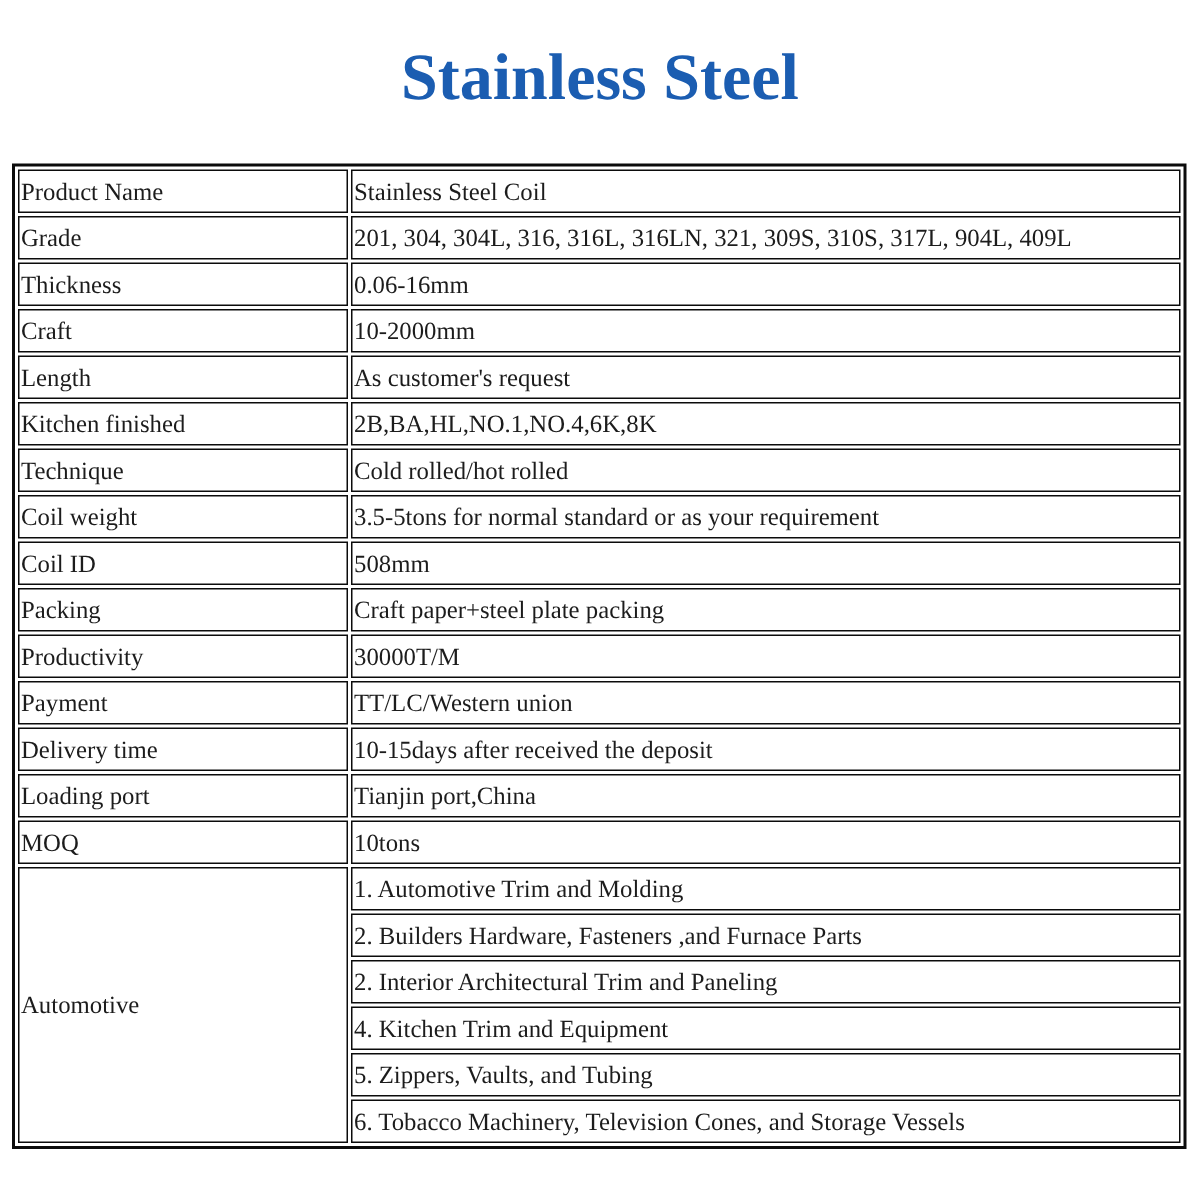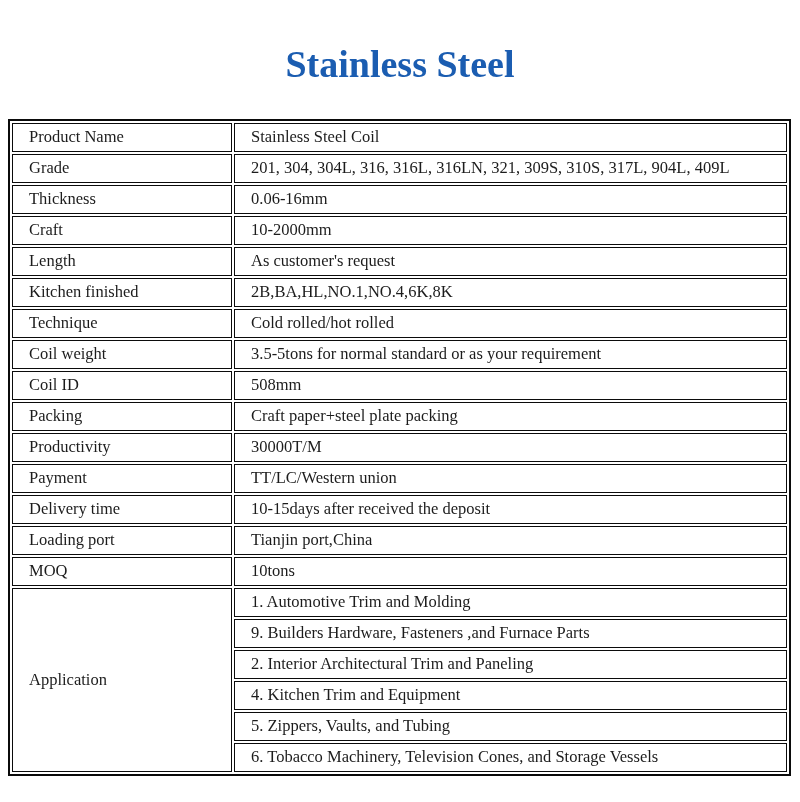--- a/index.html
+++ b/index.html
@@ -9,42 +9,42 @@
   }
   .page {
     position: relative;
     width: 800px;
     height: 802px;
     background: #ffffff;
     font-family: "Liberation Serif", "DejaVu Serif", serif;
     overflow: hidden;
   }
   .page-title {
-    margin: 16px;
+    margin: 0;
     padding-top: 28px;
     text-align: center;
-    font-size: 38px;
+    font-size: 44px;
     font-weight: bold;
     line-height: 1.1;
     font-family: "Liberation Serif", "DejaVu Serif", serif;
   }
   .spec-table {
     border-collapse: separate;
     border-spacing: 2px;
     border: 2px solid #0b0b0b;
     margin: 33px 8px 0 8px;
     width: 783px;
     table-layout: fixed;
     background: #ffffff;
   }
   .spec-table td {
     border: 1.5px solid #0b0b0b;
     box-sizing: border-box;
     height: 29px;
-    padding: 0 16px;
+    padding: 0 1px;
     font-size: 16.5px;
     color: #1c1c1c;
     vertical-align: middle;
     white-space: nowrap;
     overflow: hidden;
     background: #ffffff;
   }
   .label-cell  { width: 220px; }
   .value-cell  { }
 </style>
@@ -110,25 +110,25 @@
         </tr>
         <tr>
           <td class="label-cell">Loading port</td>
           <td class="value-cell">Tianjin port,China</td>
         </tr>
         <tr>
           <td class="label-cell">MOQ</td>
           <td class="value-cell">10tons</td>
         </tr>
         <tr>
-          <td class="label-cell" rowspan="6">Application</td>
+          <td class="label-cell" rowspan="6">Automotive</td>
           <td class="value-cell">1. Automotive Trim and Molding</td>
         </tr>
         <tr>
-          <td class="value-cell">9. Builders Hardware, Fasteners ,and Furnace Parts</td>
+          <td class="value-cell">2. Builders Hardware, Fasteners ,and Furnace Parts</td>
         </tr>
         <tr>
           <td class="value-cell">2. Interior Architectural Trim and Paneling</td>
         </tr>
         <tr>
           <td class="value-cell">4. Kitchen Trim and Equipment</td>
         </tr>
         <tr>
           <td class="value-cell">5. Zippers, Vaults, and Tubing</td>
         </tr>

